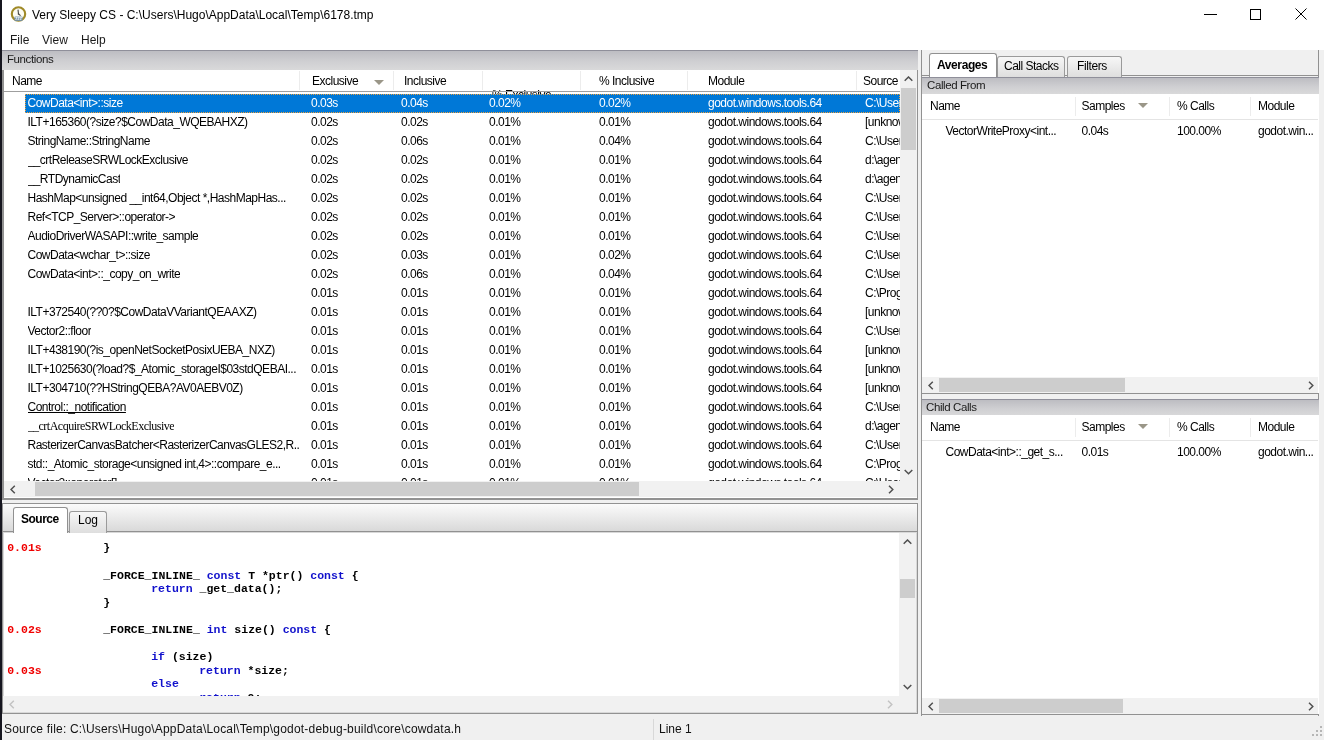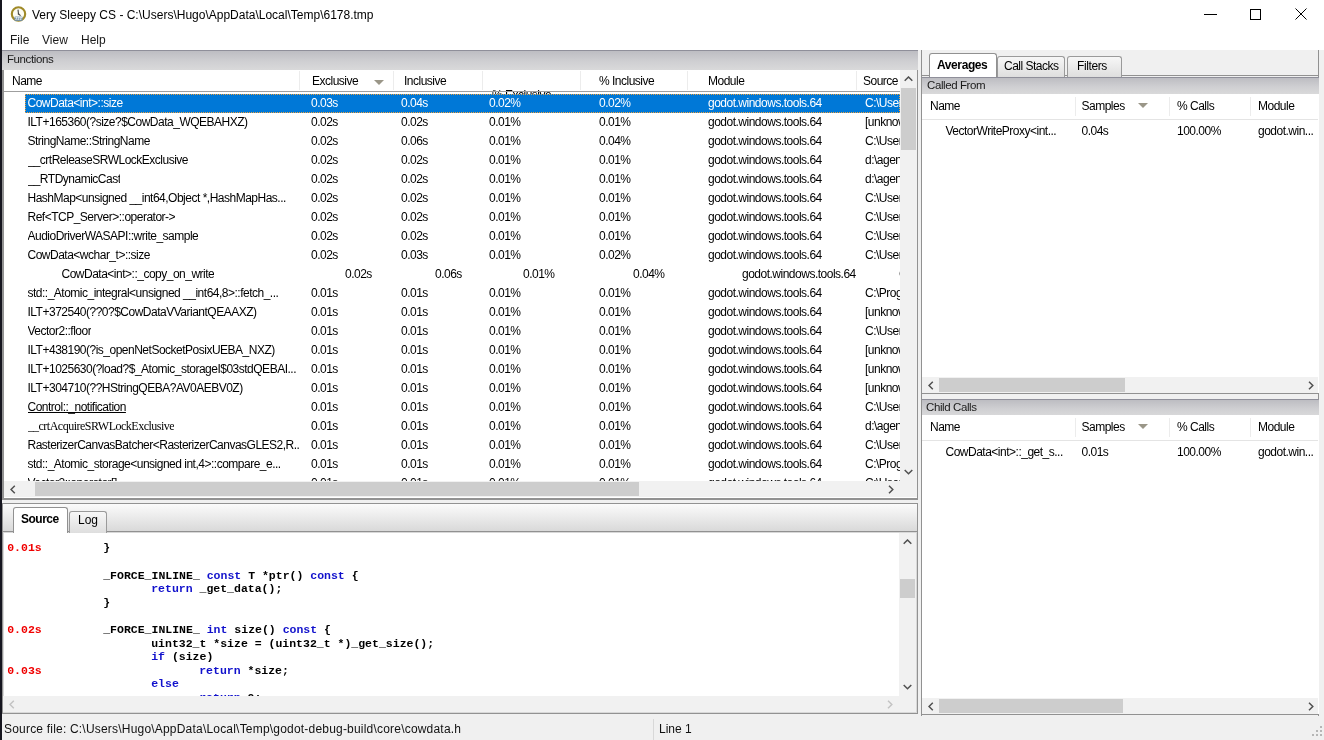--- a/index.html
+++ b/index.html
@@ -150,31 +150,30 @@
         </div>
     <div class="row" style="top:152px;">
           <div class="cell nm" style="left:23.5px;">CowData&lt;wchar_t&gt;::size</div>
           <div class="cell" style="left:307px;">0.02s</div>
           <div class="cell" style="left:397px;">0.03s</div>
           <div class="cell" style="left:485px;">0.01%</div>
           <div class="cell" style="left:595px;">0.02%</div>
           <div class="cell" style="left:704px;">godot.windows.tools.64</div>
           <div class="cell" style="left:861px;">C:\Users</div>
         </div>
-    <div class="row" style="top:171px;margin-left:34px;">
+    <div class="row" style="top:171px;">
           <div class="cell nm" style="left:23.5px;">CowData&lt;int&gt;::_copy_on_write</div>
           <div class="cell" style="left:307px;">0.02s</div>
           <div class="cell" style="left:397px;">0.06s</div>
           <div class="cell" style="left:485px;">0.01%</div>
           <div class="cell" style="left:595px;">0.04%</div>
           <div class="cell" style="left:704px;">godot.windows.tools.64</div>
           <div class="cell" style="left:861px;">C:\Users</div>
         </div>
     <div class="row" style="top:190px;">
-          <div class="cell nm" style="left:23.5px;">std::_Atomic_integral&lt;unsigned __int64,8&gt;::fetch_...</div>
           <div class="cell" style="left:307px;">0.01s</div>
           <div class="cell" style="left:397px;">0.01s</div>
           <div class="cell" style="left:485px;">0.01%</div>
           <div class="cell" style="left:595px;">0.01%</div>
           <div class="cell" style="left:704px;">godot.windows.tools.64</div>
           <div class="cell" style="left:861px;">C:\Prog</div>
         </div>
     <div class="row" style="top:209px;">
           <div class="cell nm" style="left:23.5px;">ILT+372540(??0?$CowDataVVariantQEAAXZ)</div>
           <div class="cell" style="left:307px;">0.01s</div>
@@ -294,21 +293,20 @@
     <div class="a" style="left:18px;top:8px;font-size:12px;font-weight:bold;letter-spacing:-0.5px;color:#000;">Source</div>
     <div class="a tab-in" style="left:66px;top:7px;width:36px;height:21px;"></div>
     <div class="a" style="left:75px;top:9px;font-size:12px;color:#000;">Log</div>
 
     <div class="a" style="left:1px;top:29px;width:895px;height:163px;background:#fff;overflow:hidden;" id="codearea">
       <div class="a code" style="left:0;top:8.4px;height:13.6px;width:895px;"><span class="a ann" style="left:3.2px;">0.01s</span><span class="a" style="left:99.2px;">}</span></div>
       <div class="a code" style="left:0;top:49.2px;height:13.6px;width:895px;"><span class="a" style="left:147.2px;"><span class="kw">return</span> _get_data();</span></div>
       <div class="a code" style="left:0;top:35.6px;height:13.6px;width:895px;"><span class="a" style="left:99.2px;">_FORCE_INLINE_ <span class="kw">const</span> T *ptr() <span class="kw">const</span> {</span></div>
       <div class="a code" style="left:0;top:62.8px;height:13.6px;width:895px;"><span class="a" style="left:99.2px;">}</span></div>
       <div class="a code" style="left:0;top:90.0px;height:13.6px;width:895px;"><span class="a ann" style="left:3.2px;">0.02s</span><span class="a" style="left:99.2px;">_FORCE_INLINE_ <span class="kw">int</span> size() <span class="kw">const</span> {</span></div>
-      <div class="a code" style="left:0;top:103.6px;height:13.6px;width:895px;"><span class="a" style="left:147.2px;">uint32_t *size = (uint32_t *)_get_size();</span></div>
       <div class="a code" style="left:0;top:117.2px;height:13.6px;width:895px;"><span class="a" style="left:147.2px;"><span class="kw">if</span> (size)</span></div>
       <div class="a code" style="left:0;top:130.8px;height:13.6px;width:895px;"><span class="a ann" style="left:3.2px;">0.03s</span><span class="a" style="left:195.2px;"><span class="kw">return</span> *size;</span></div>
       <div class="a code" style="left:0;top:144.4px;height:13.6px;width:895px;"><span class="a" style="left:147.2px;"><span class="kw">else</span></span></div>
       <div class="a code" style="left:0;top:158.0px;height:13.6px;width:895px;"><span class="a" style="left:195.2px;"><span class="kw">return</span> 0;</span></div>
     </div>
 
     <div class="a track" style="left:896px;top:29px;width:17px;height:163px;"></div>
     <svg class="a" style="left:900px;top:35px;" width="9" height="6">
         <path d="M0.7 4.8 L4.5 1 L8.3 4.8" fill="none" stroke="#505050" stroke-width="1.5"></path>
       </svg>

